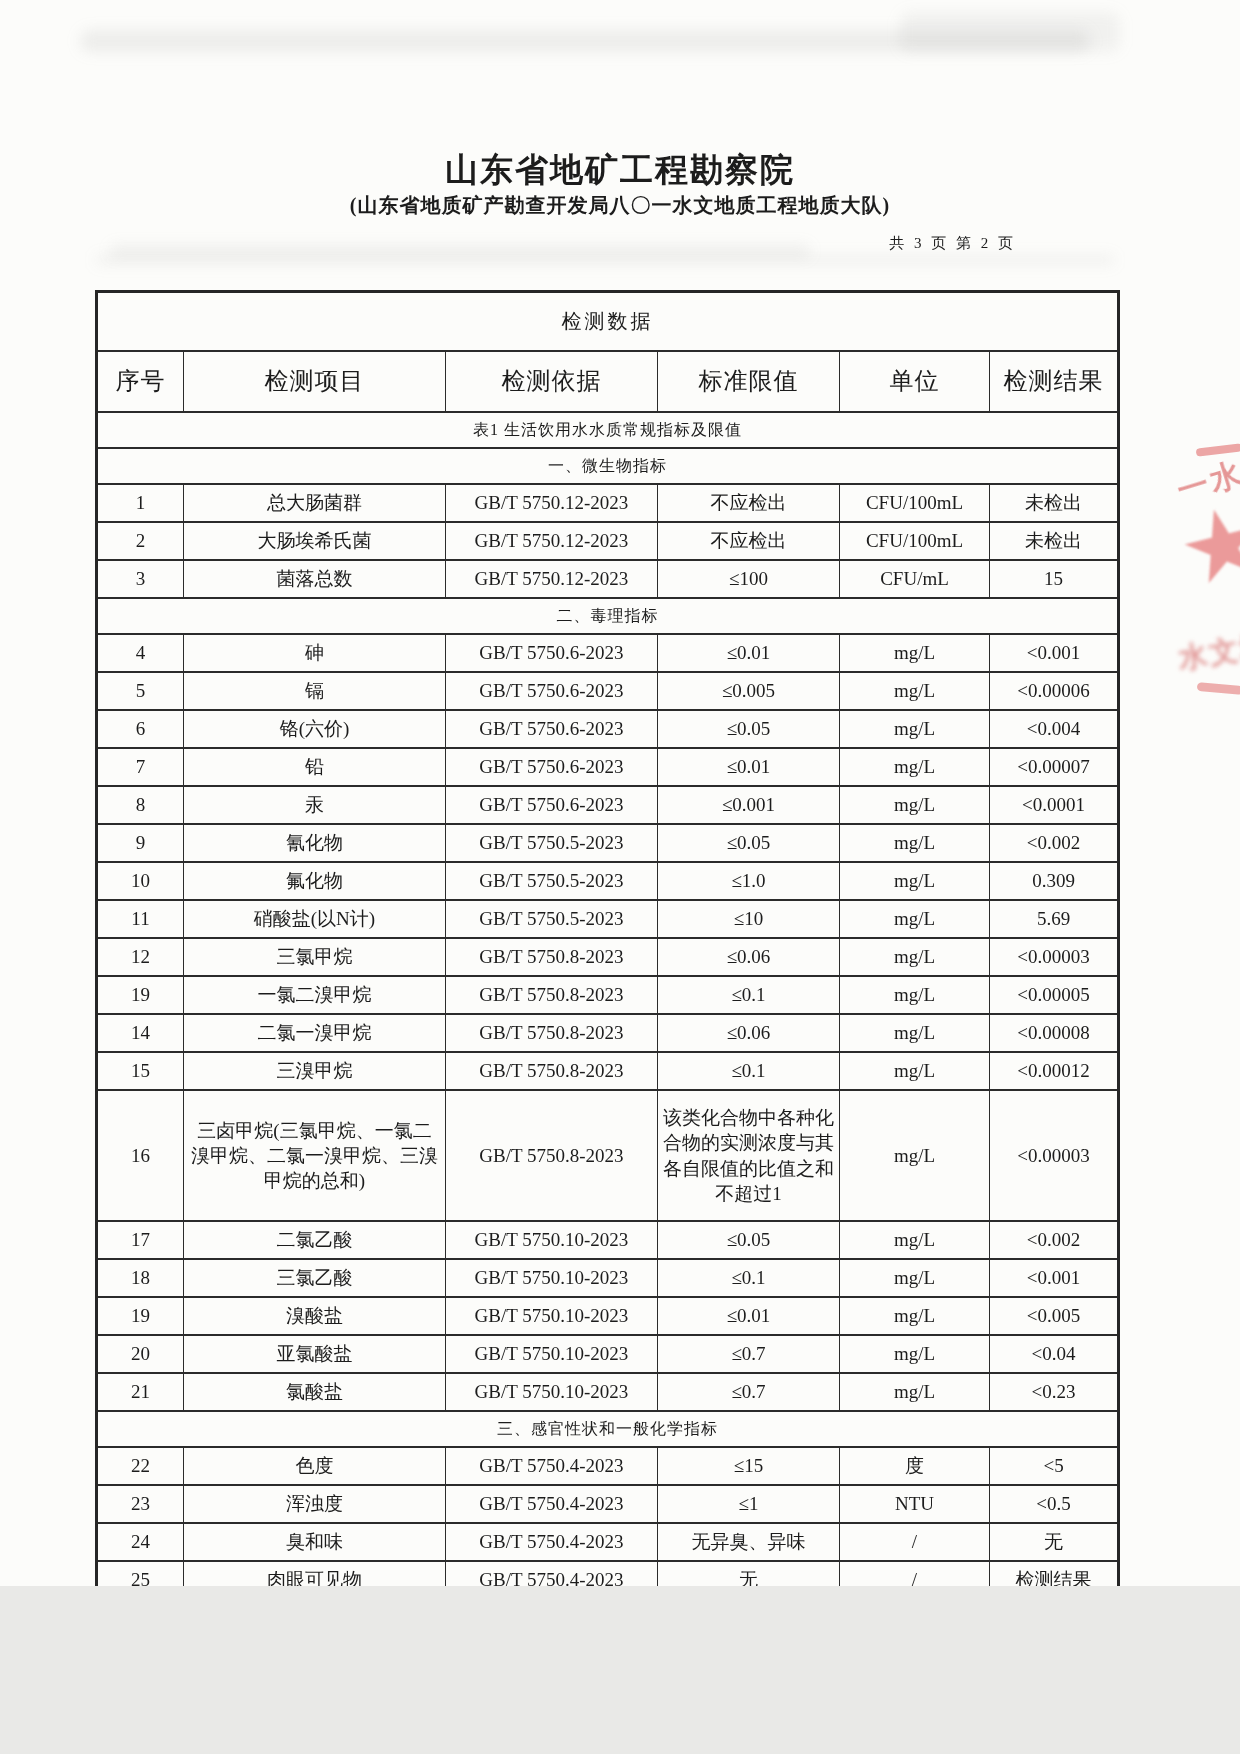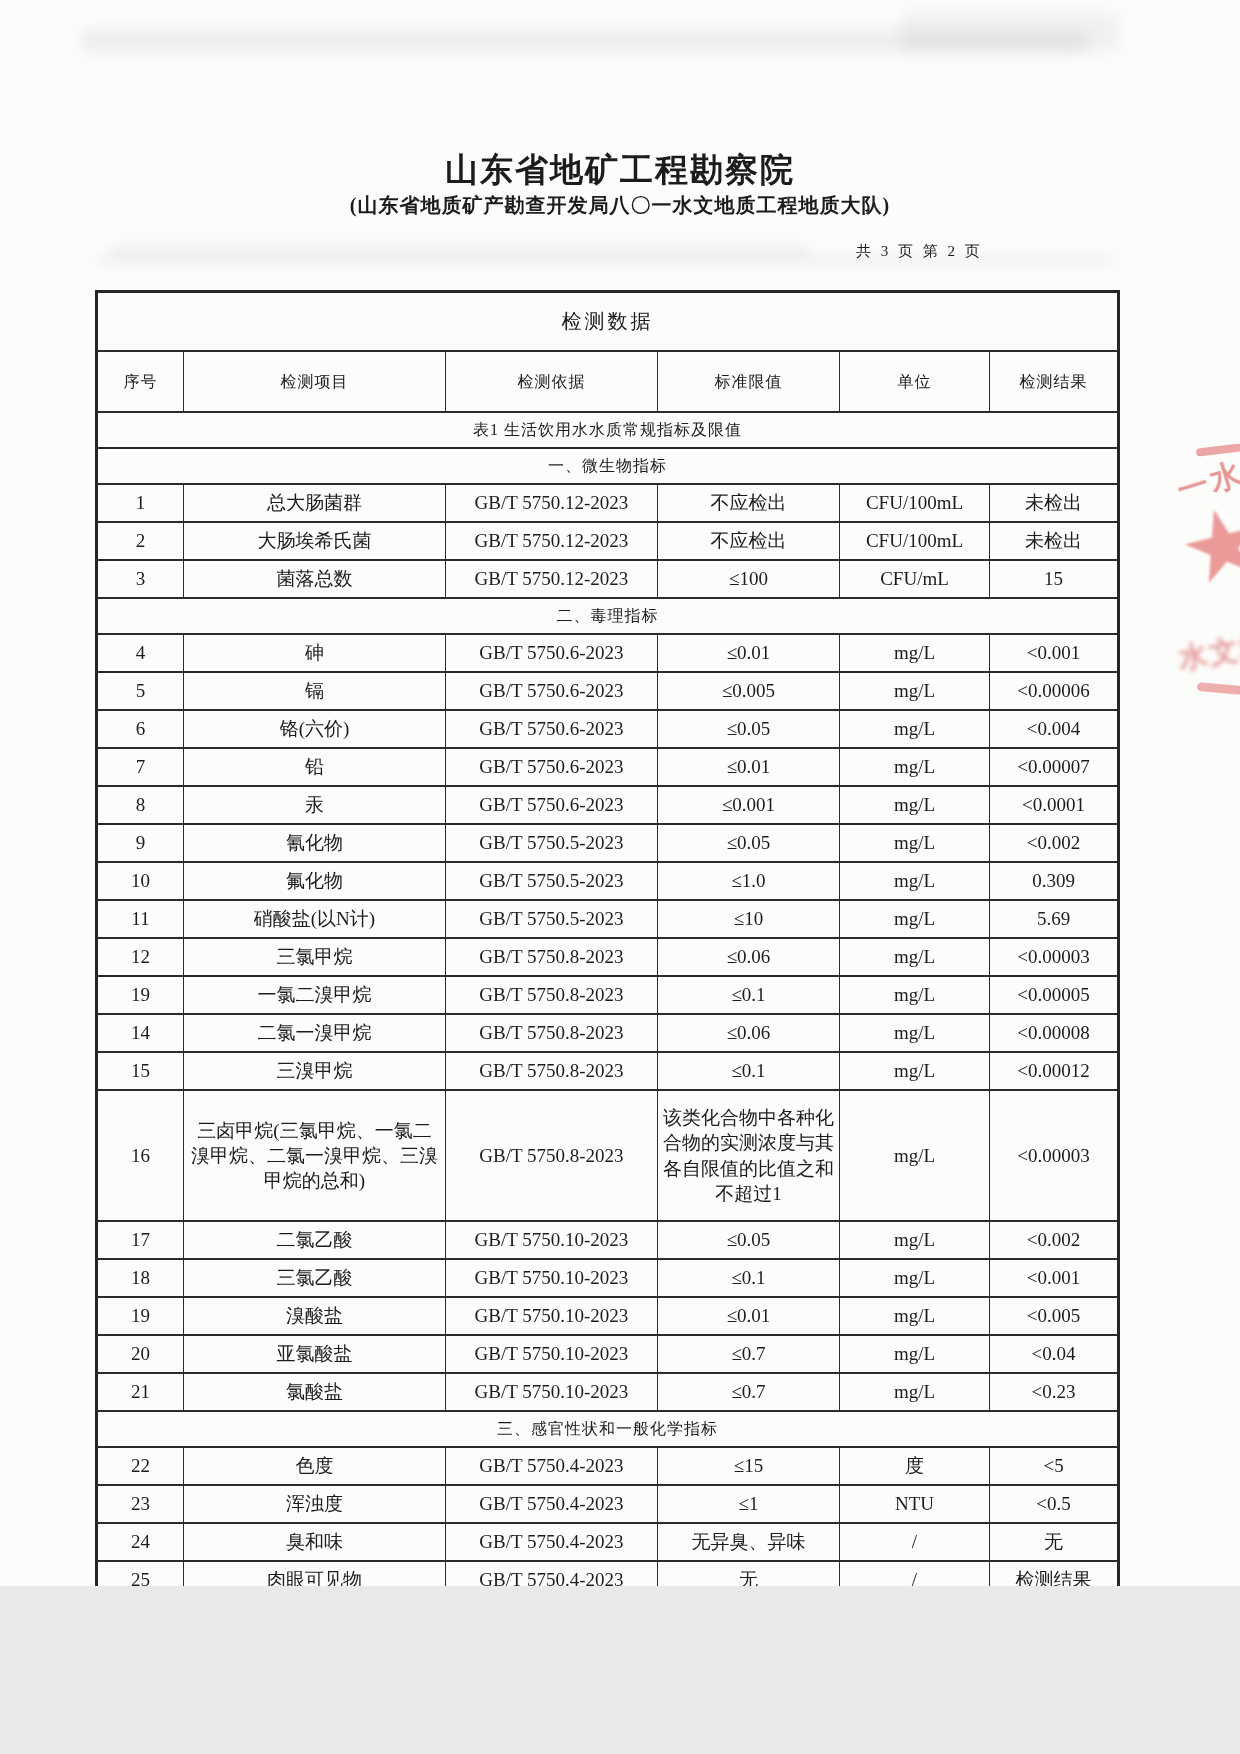--- a/index.html
+++ b/index.html
@@ -19,38 +19,38 @@
   .org-title{
     position:absolute;left:0;top:148px;width:100%;text-align:center;
     font-size:33px;font-weight:bold;letter-spacing:2px;margin:0;
   }
   .org-subtitle{
     position:absolute;left:0;top:192px;width:100%;text-align:center;
     font-size:20px;font-weight:bold;letter-spacing:1px;margin:0;
   }
   .page-marker{
     position:absolute;left:856px;top:234px;width:160px;
-    font-size:15px;letter-spacing:3px;margin-top:8px;
+    font-size:15px;letter-spacing:3px;text-align:right;
   }
 
   table.report{
     position:absolute;left:95px;top:290px;width:1022px;
     border-collapse:collapse;table-layout:fixed;
     border:3px solid #262626;
     padding-left:12px;
   }
   table.report th,table.report td{
     border:solid #2b2b2b;border-width:2px 1px;
     text-align:center;vertical-align:middle;
     padding:1px 4px;font-weight:normal;
     font-size:19px;line-height:1.32;
     overflow:hidden;
   }
   tr.r-title th{height:55px;font-size:20px;letter-spacing:3px;border-bottom-width:2px;}
-  tr.r-head th{height:57px;font-size:16px;letter-spacing:1px;}
+  tr.r-head th{height:57px;font-size:24px;letter-spacing:1px;}
   tr.r-sec td{height:32px;font-size:16px;letter-spacing:1px;}
   tr.r-data td{height:34px;}
   tr.r-tall td{height:127px;}
   tr.r-ph td{height:53px;}
   td.c-method,td.c-unit,td.c-result{font-family:"Liberation Serif","DejaVu Serif",serif;}
 
   
   .seal{position:absolute;left:0;top:0;width:100%;height:100%;pointer-events:none;}
   .seal-bar{position:absolute;border-radius:5px;}
   .seal-bar.b1{left:1196px;top:446px;width:46px;height:8px;background:rgba(219,80,80,.50);transform:rotate(-7deg);}

